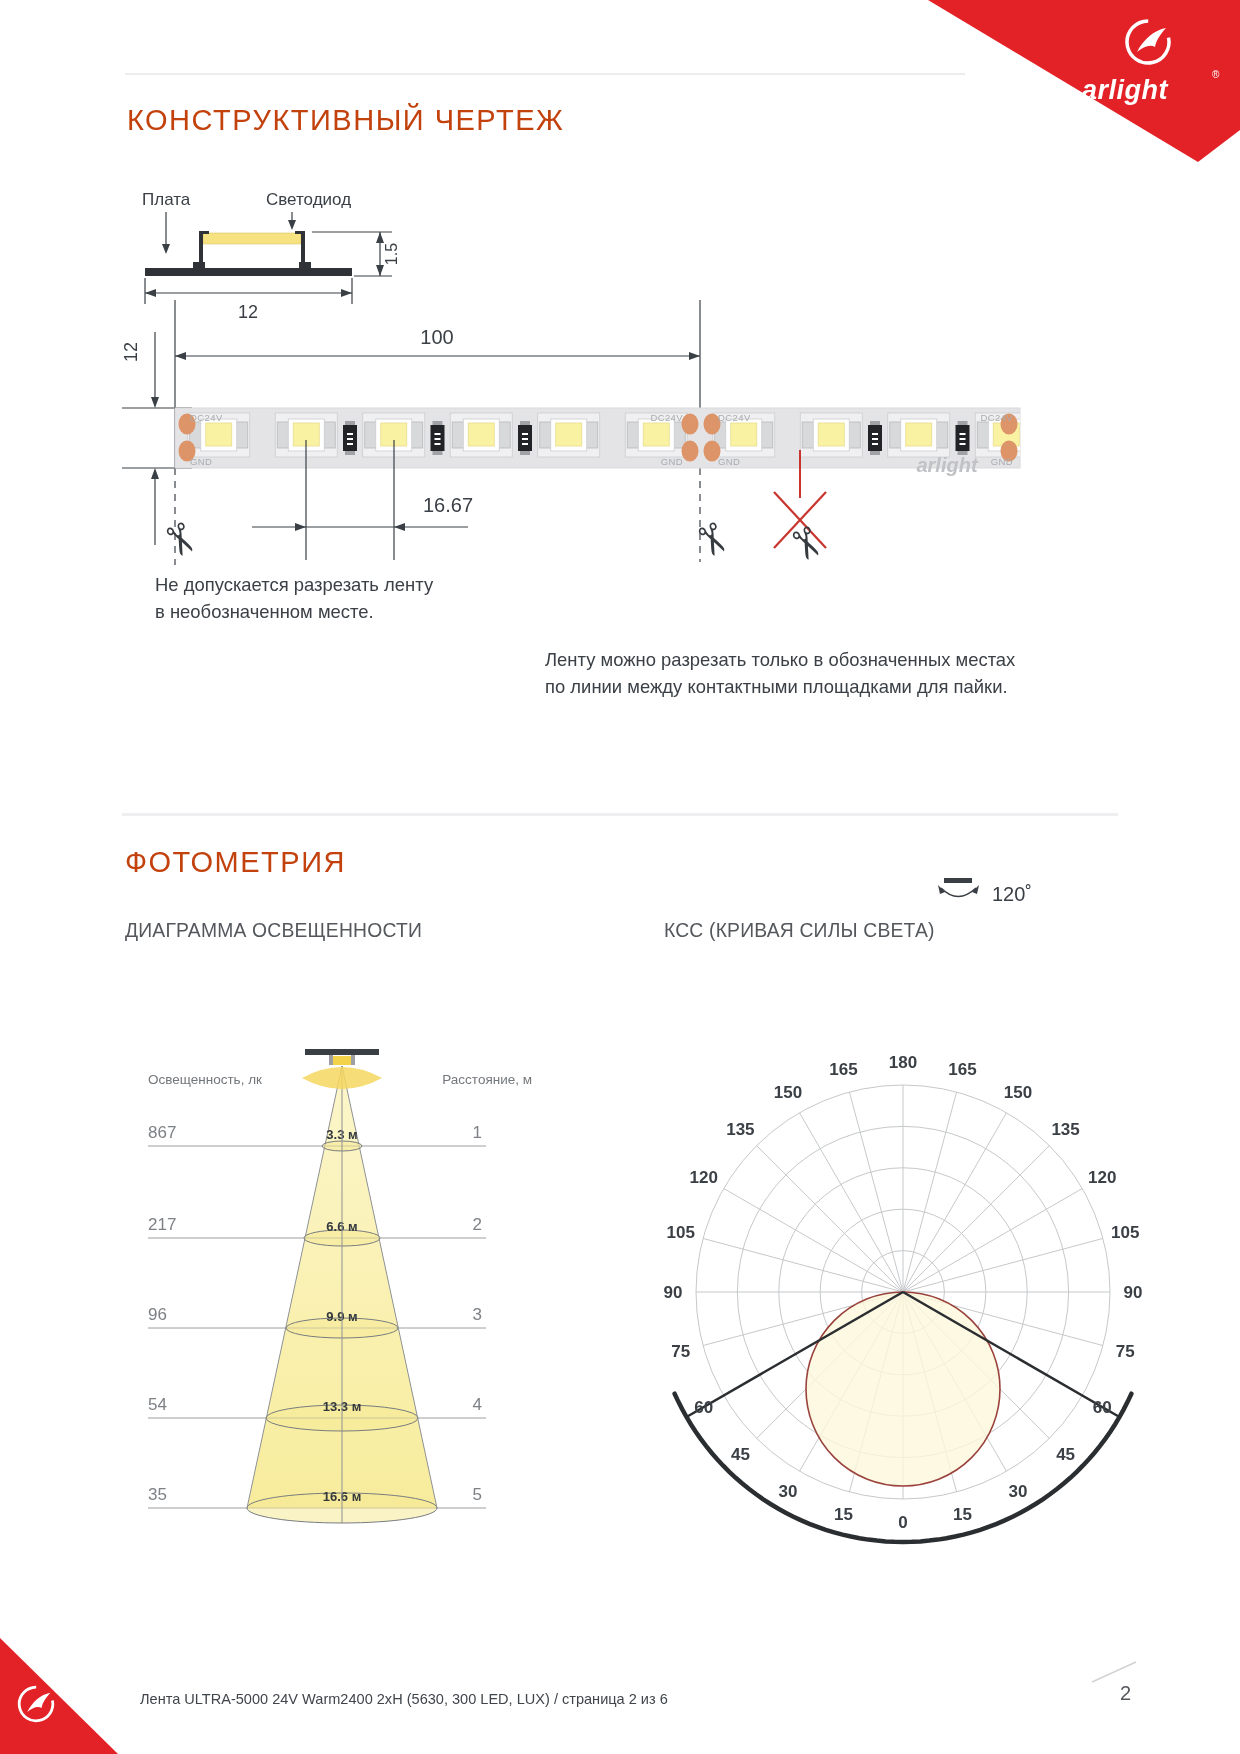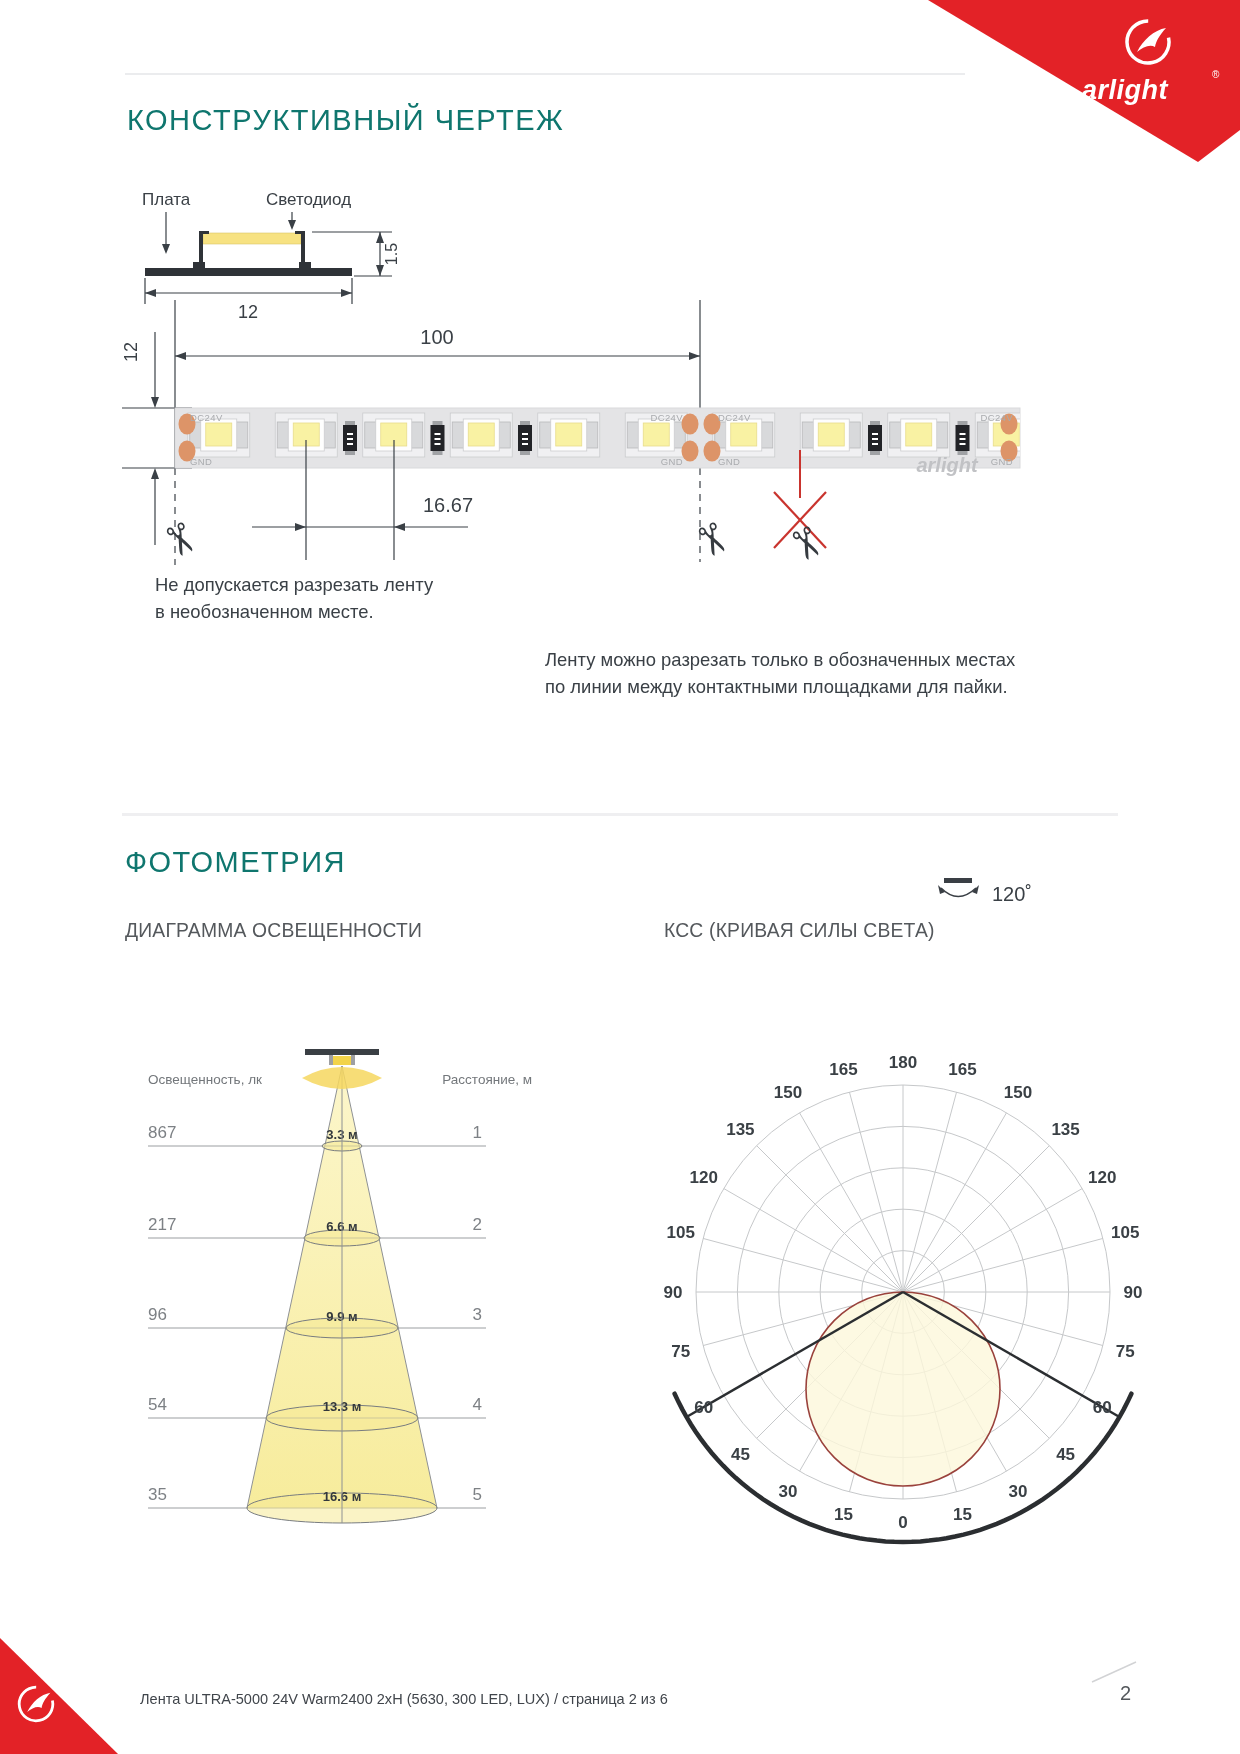--- a/index.html
+++ b/index.html
@@ -1,19 +1,19 @@
 <!DOCTYPE html>
 <html><head>
 <meta charset="utf-8">
 <style>
   html,body{margin:0;padding:0;background:#888;}
   .page{position:relative;width:1240px;height:1754px;background:#ffffff;overflow:hidden;
         font-family:"Liberation Sans",sans-serif;margin:0 auto;}
   .abs{position:absolute;}
-  .h1{font-size:29px;letter-spacing:1.5px;color:#0f766e;font-weight:400;}
+  .h1{font-size:29px;letter-spacing:1.5px;color:#c2410c;font-weight:400;}
   .h2{font-size:21px;letter-spacing:.2px;color:#54585C;font-weight:400;
       transform:scaleX(.92);transform-origin:0 0;white-space:nowrap;}
   .note{font-size:19px;line-height:27px;color:#3A4046;transform:scaleX(.97);
         transform-origin:0 0;white-space:nowrap;}
   .footer-doc{font-size:15px;color:#40454B;transform:scaleX(.97);transform-origin:0 0;white-space:nowrap;}
   .footer-page{font-size:20px;color:#54585C;}
   svg text{font-family:"Liberation Sans",sans-serif;}
   .t-label{font-size:17px;fill:#3A4046;}
   .t-dim{font-size:18px;fill:#3A4046;}
   .t-dim-lg{font-size:20px;fill:#3A4046;}

